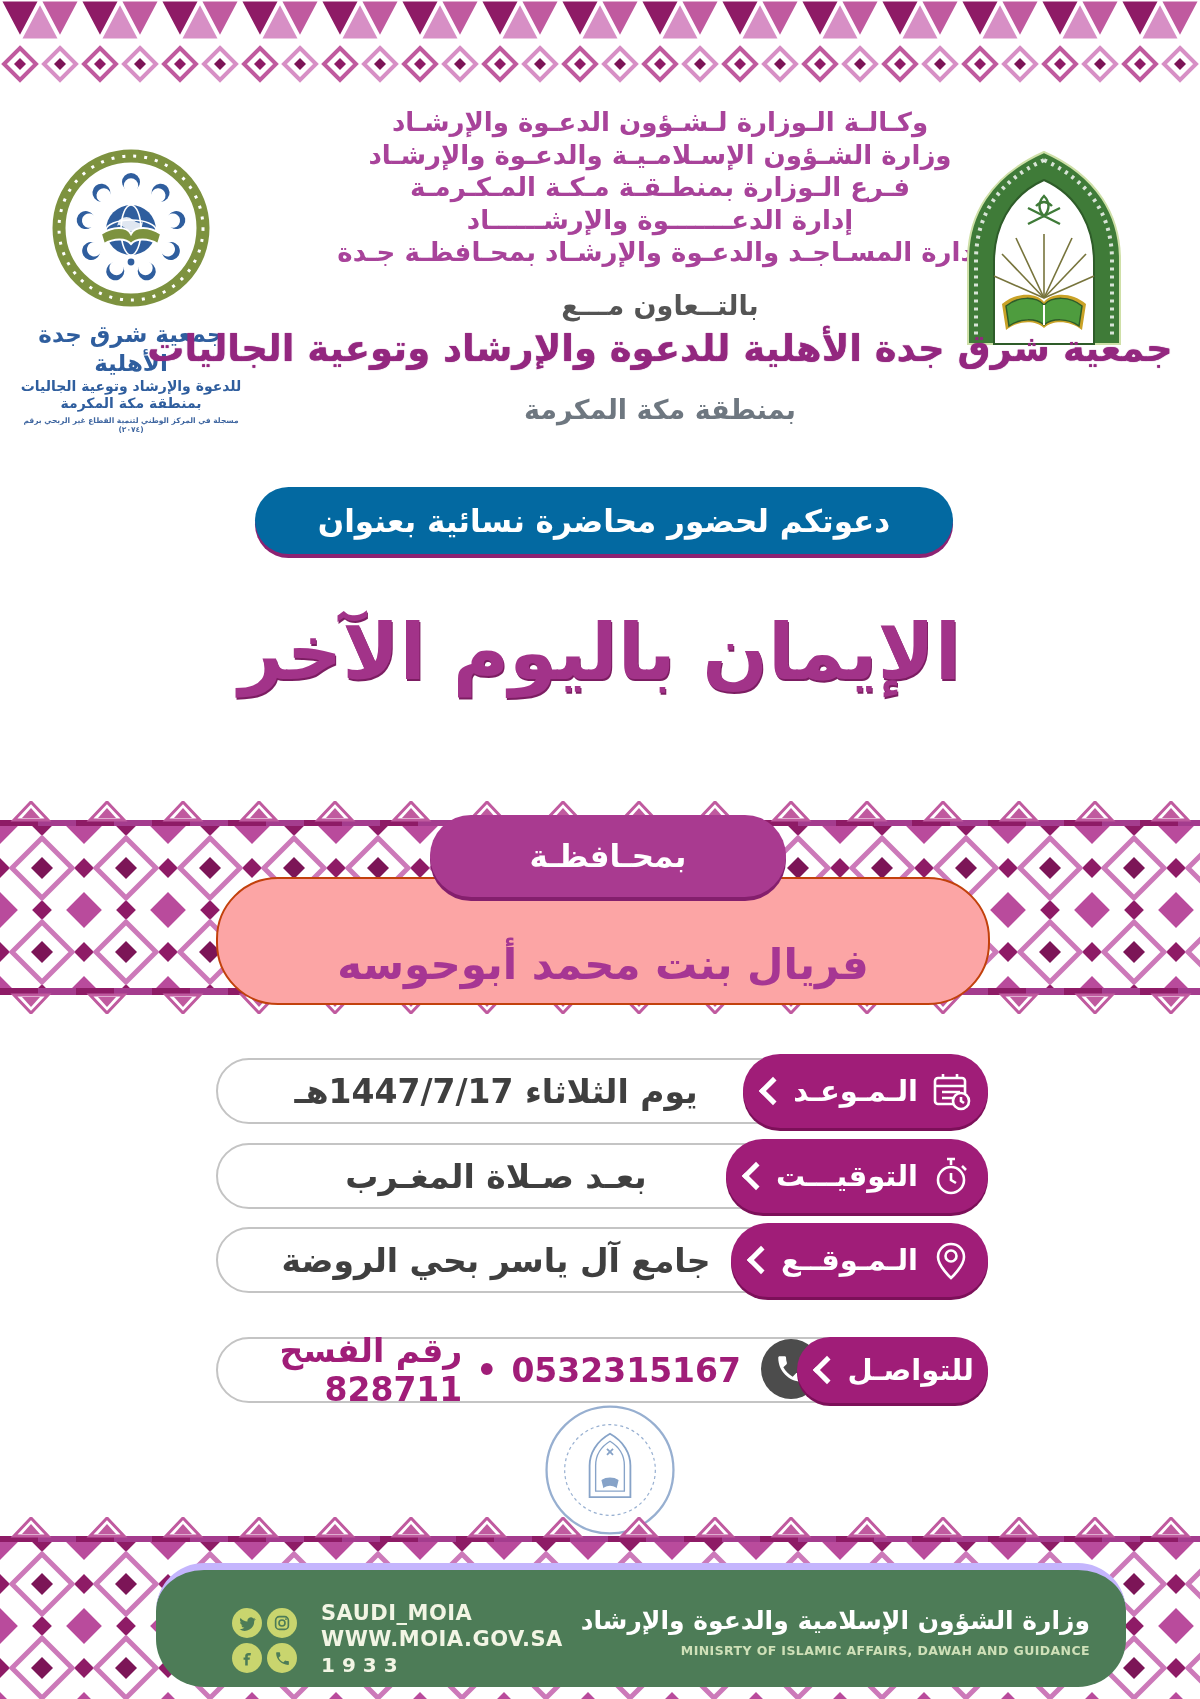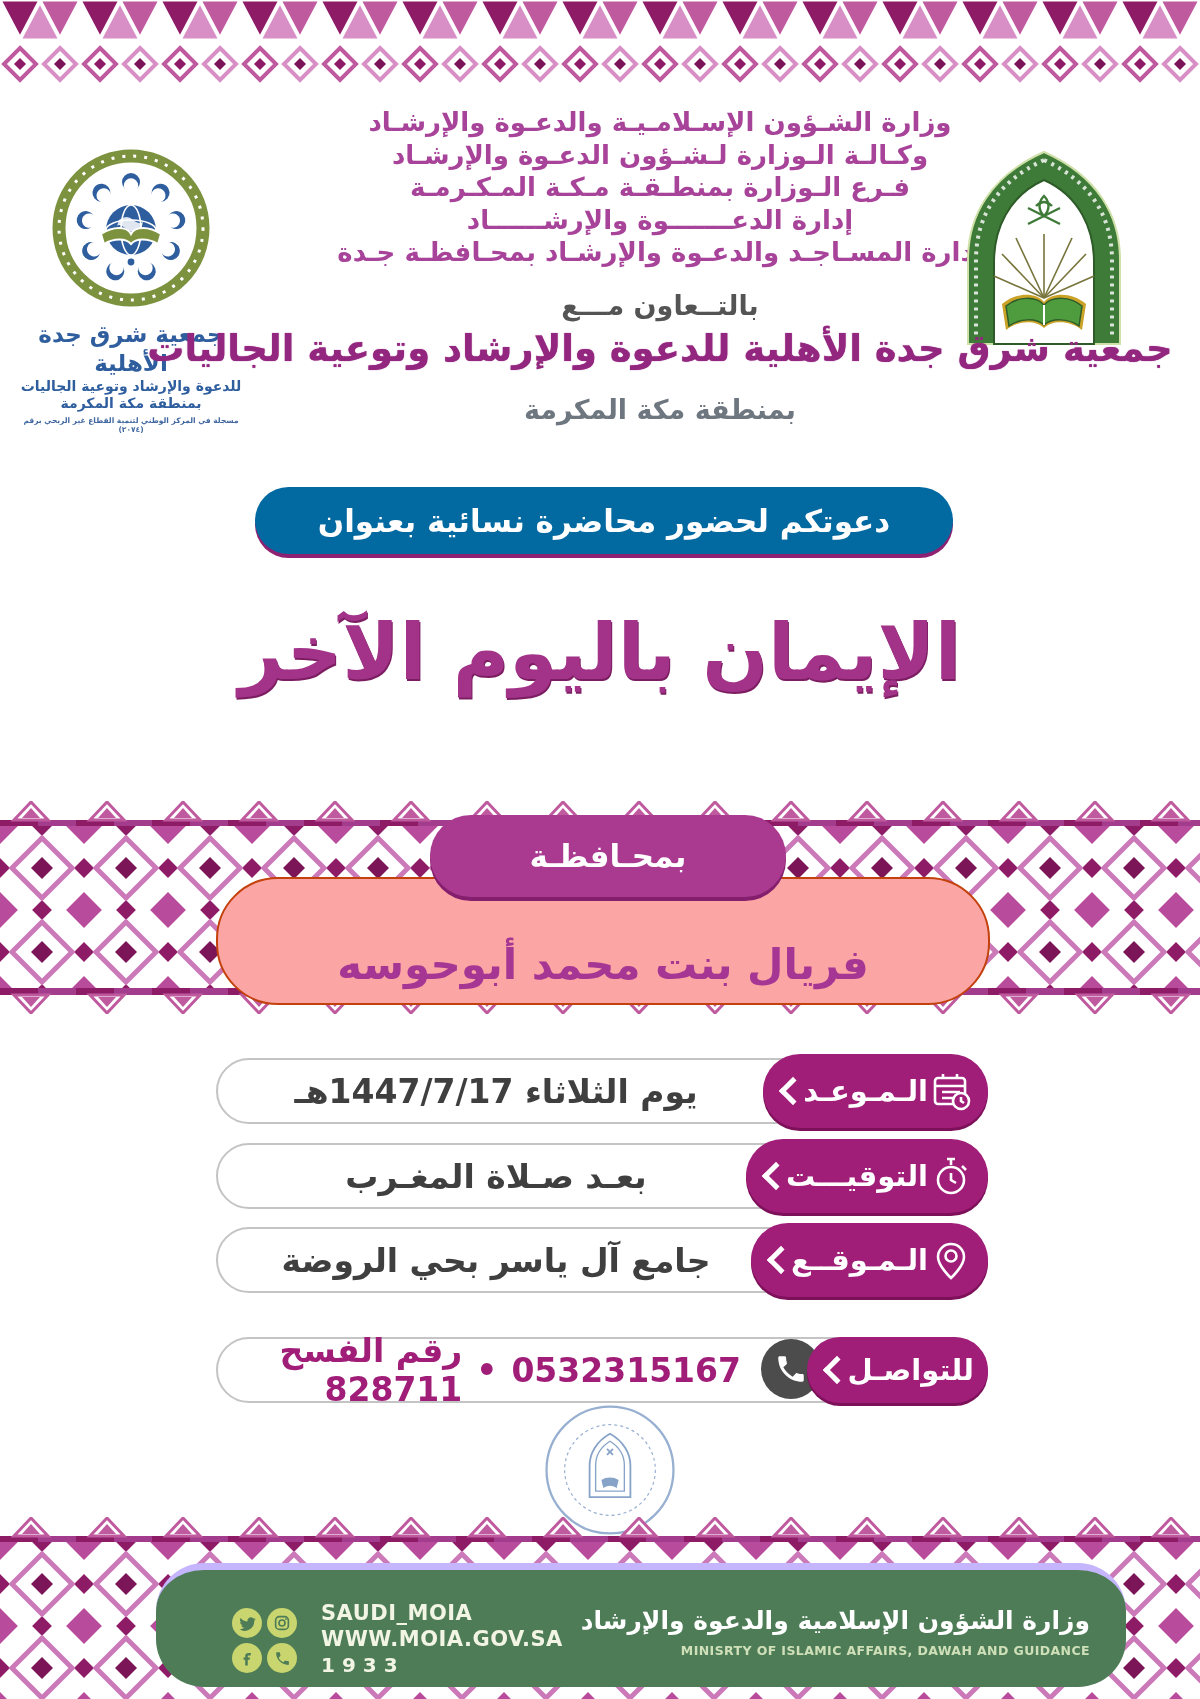--- a/index.html
+++ b/index.html
@@ -46,21 +46,21 @@
                 color:#fff;font-size:31px;font-weight:bold;display:flex;align-items:center;
                 justify-content:center;z-index:3;box-shadow:0 4px 0 #841f6d;}
   .name-card{top:877px;left:216px;width:770px;height:124px;background:#fca5a5;border:2px solid #c2410c;
              border-radius:62px;z-index:2;display:flex;align-items:flex-end;justify-content:center;}
   .name-card .name{color:#a63693;font-size:42px;font-weight:bold;margin-bottom:14px;}
 
   
   .row{left:216px;width:770px;height:66px;z-index:2;}
   .row-bg{position:absolute;inset:0;background:#fff;border:2px solid #c4c4c4;border-radius:36px;}
   .row-label{position:absolute;right:-2px;top:-4px;height:74px;background:#a01d78;border-radius:38px;
-             color:#fff;display:flex;align-items:center;padding:0 14px 0 20px;
+             color:#fff;display:flex;align-items:center;gap:10px;padding:0 14px 0 20px;
              font-size:29px;font-weight:bold;box-shadow:0 3px 0 #7c1059;}
   .chev{width:15px;height:15px;border-left:5px solid #fff;border-bottom:5px solid #fff;
         transform:rotate(45deg);flex:0 0 auto;}
   .row-value{position:absolute;right:235px;left:25px;top:0;bottom:0;display:flex;align-items:center;
              justify-content:center;font-size:33px;font-weight:bold;color:#3f3f3f;}
   .row-date{top:1058px;} .row-time{top:1143px;} .row-loc{top:1227px;} .row-contact{top:1337px;}
   .row-contact .row-value{right:245px;left:18px;color:#a01d78;gap:14px;}
   .contact-circle{position:absolute;right:165px;top:2px;width:60px;height:60px;border-radius:50%;
                   background:#4c4c4c;display:flex;align-items:center;justify-content:center;}
 
@@ -122,22 +122,22 @@
   </defs>
 </svg>
 
 <div class="poster" dir="rtl">
 
   <svg class="abs" style="top:0;left:0" width="1200" height="95">
     <rect width="1200" height="95" fill="url(#pat-border)"></rect>
   </svg>
 
   <div class="abs hdr">
+    <div>وكـالـة الـوزارة لـشـؤون الدعـوة والإرشـاد</div>
     <div>وزارة الشـؤون الإسـلامـيـة والدعـوة والإرشـاد</div>
-    <div>وكـالـة الـوزارة لـشـؤون الدعـوة والإرشـاد</div>
     <div>فـرع الـوزارة بمنطـقـة مـكـة المـكـرمـة</div>
     <div>إدارة الدعـــــــوة والإرشــــــاد</div>
     <div>إدارة المسـاجـد والدعـوة والإرشـاد بمحـافظـة جـدة</div>
   </div>
 
   <div class="abs assoc-logo">
     <svg width="234" height="178" viewBox="0 0 234 178">
       <g transform="translate(117,88)">
         <circle r="72" fill="#fff" stroke="#7d923f" stroke-width="13"></circle>
         <circle r="72" fill="none" stroke="#fff" stroke-width="3" stroke-dasharray="3 8"></circle>

